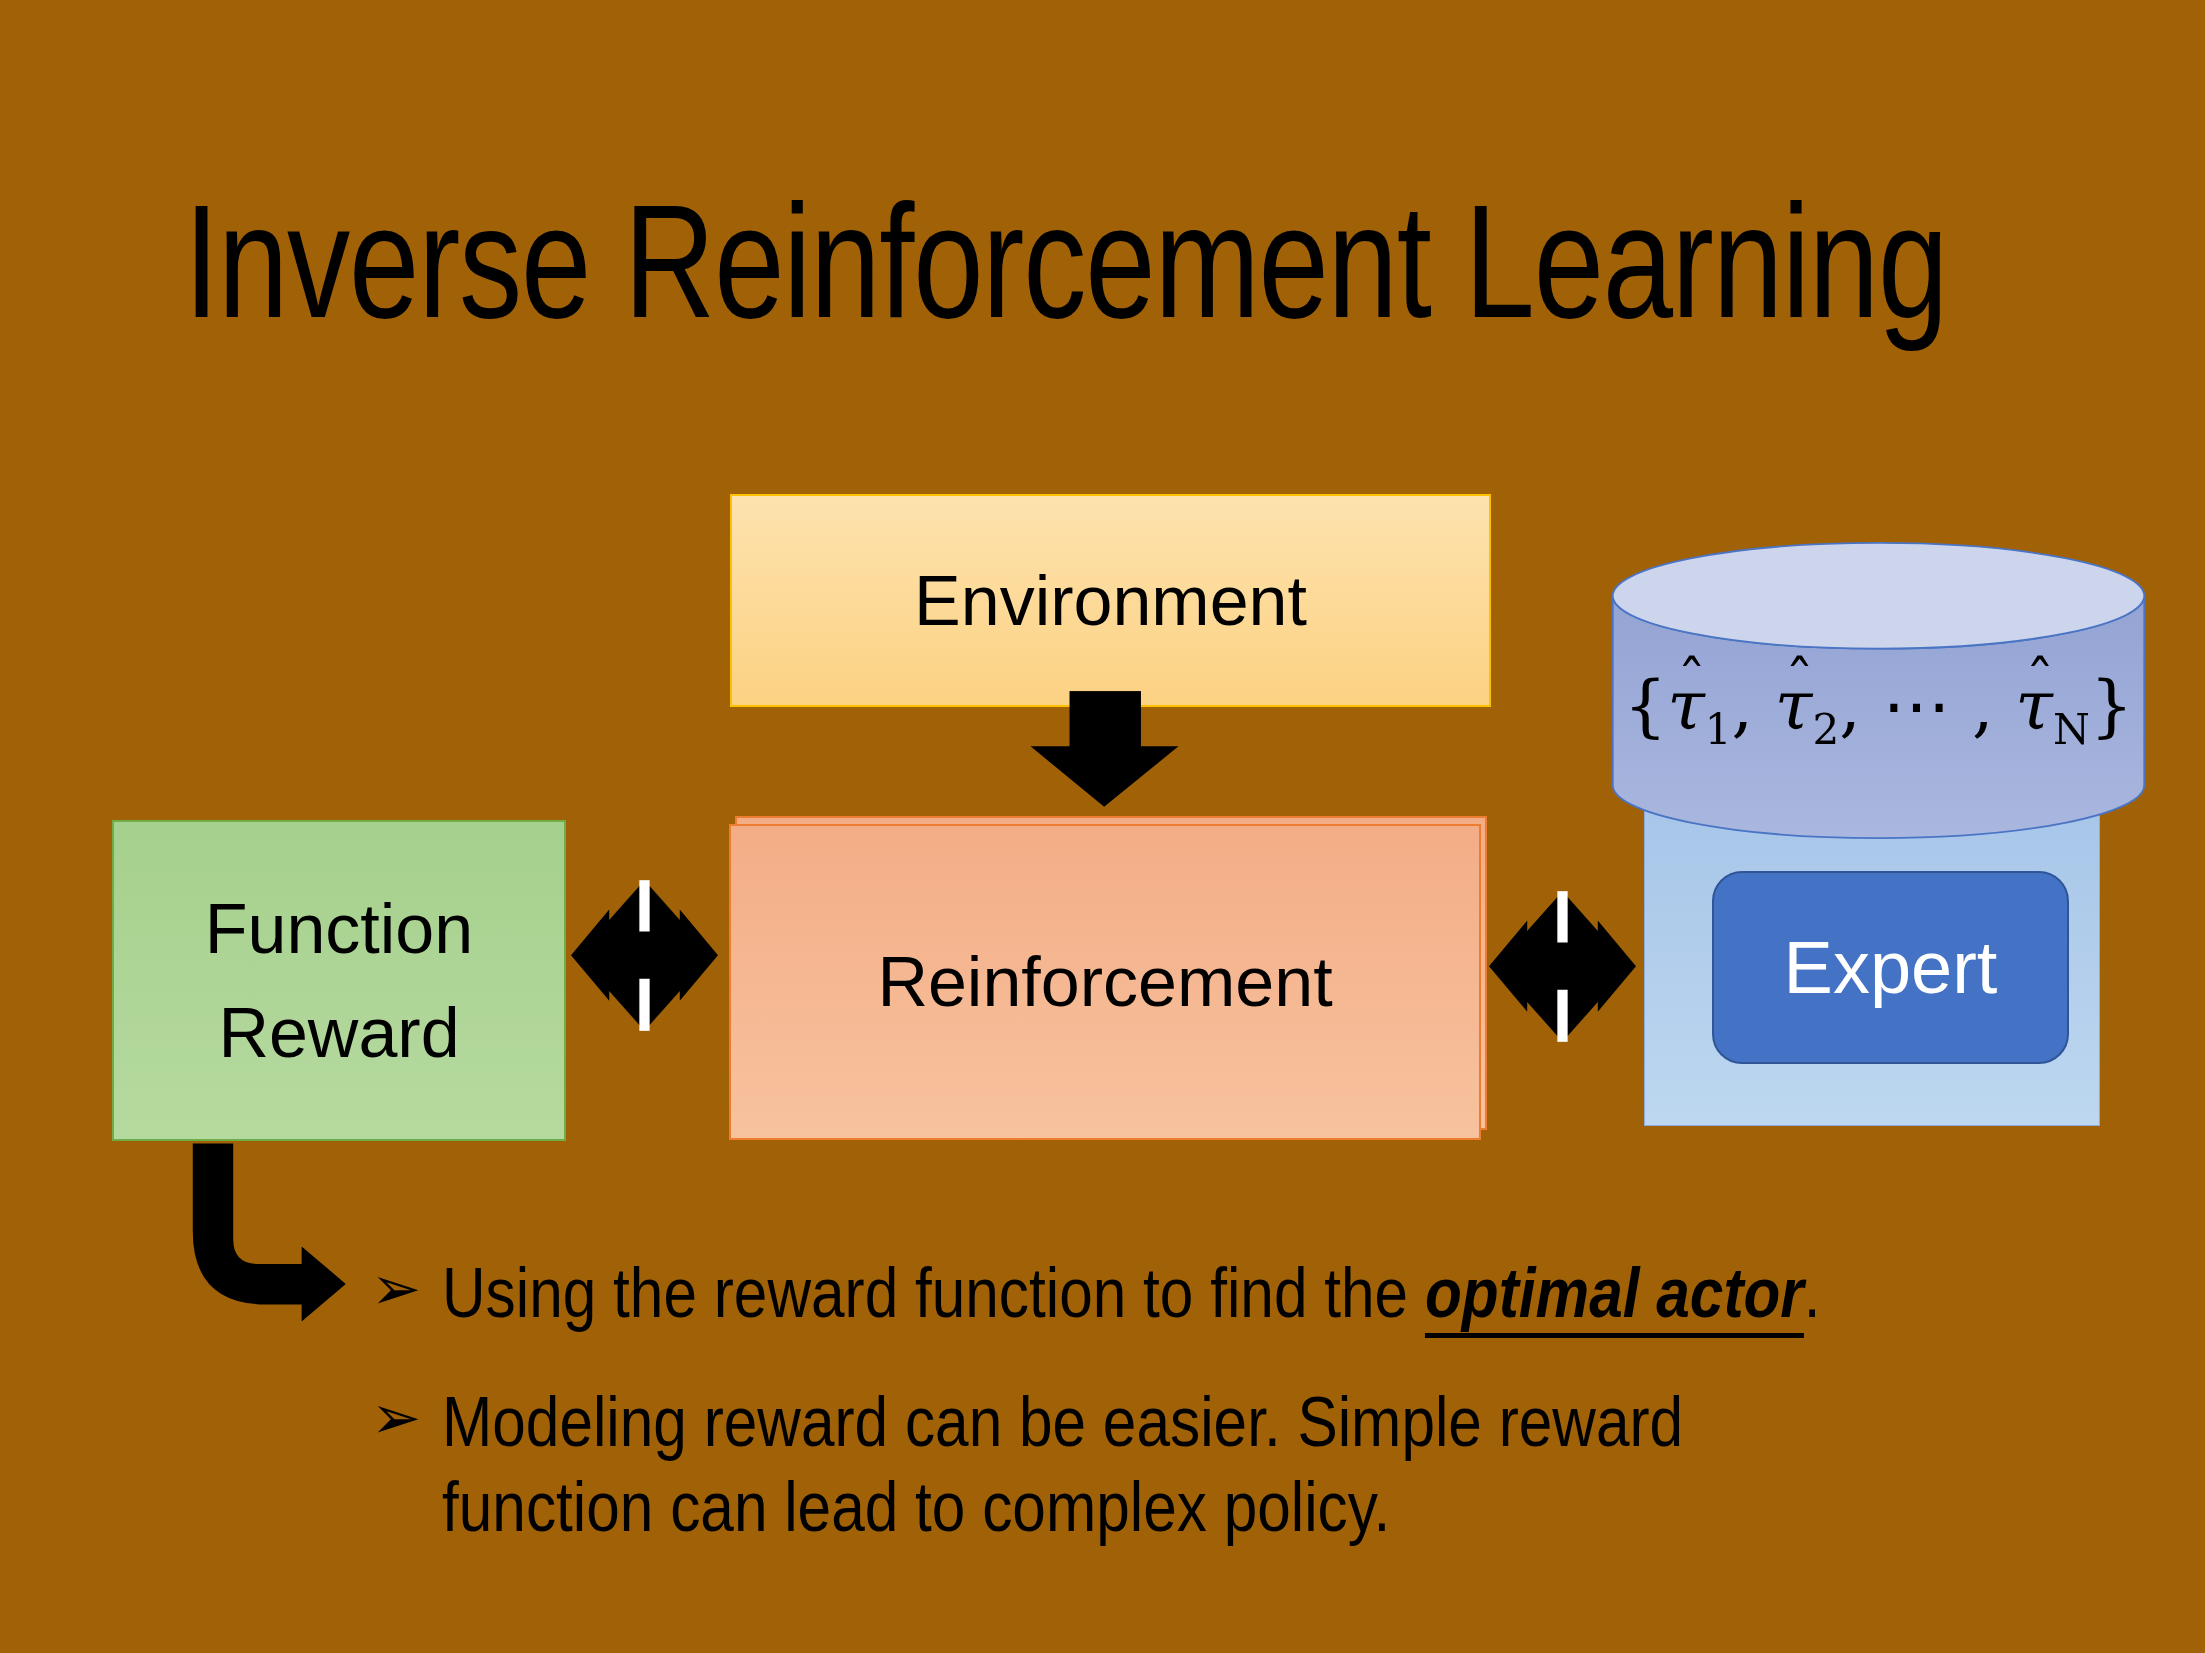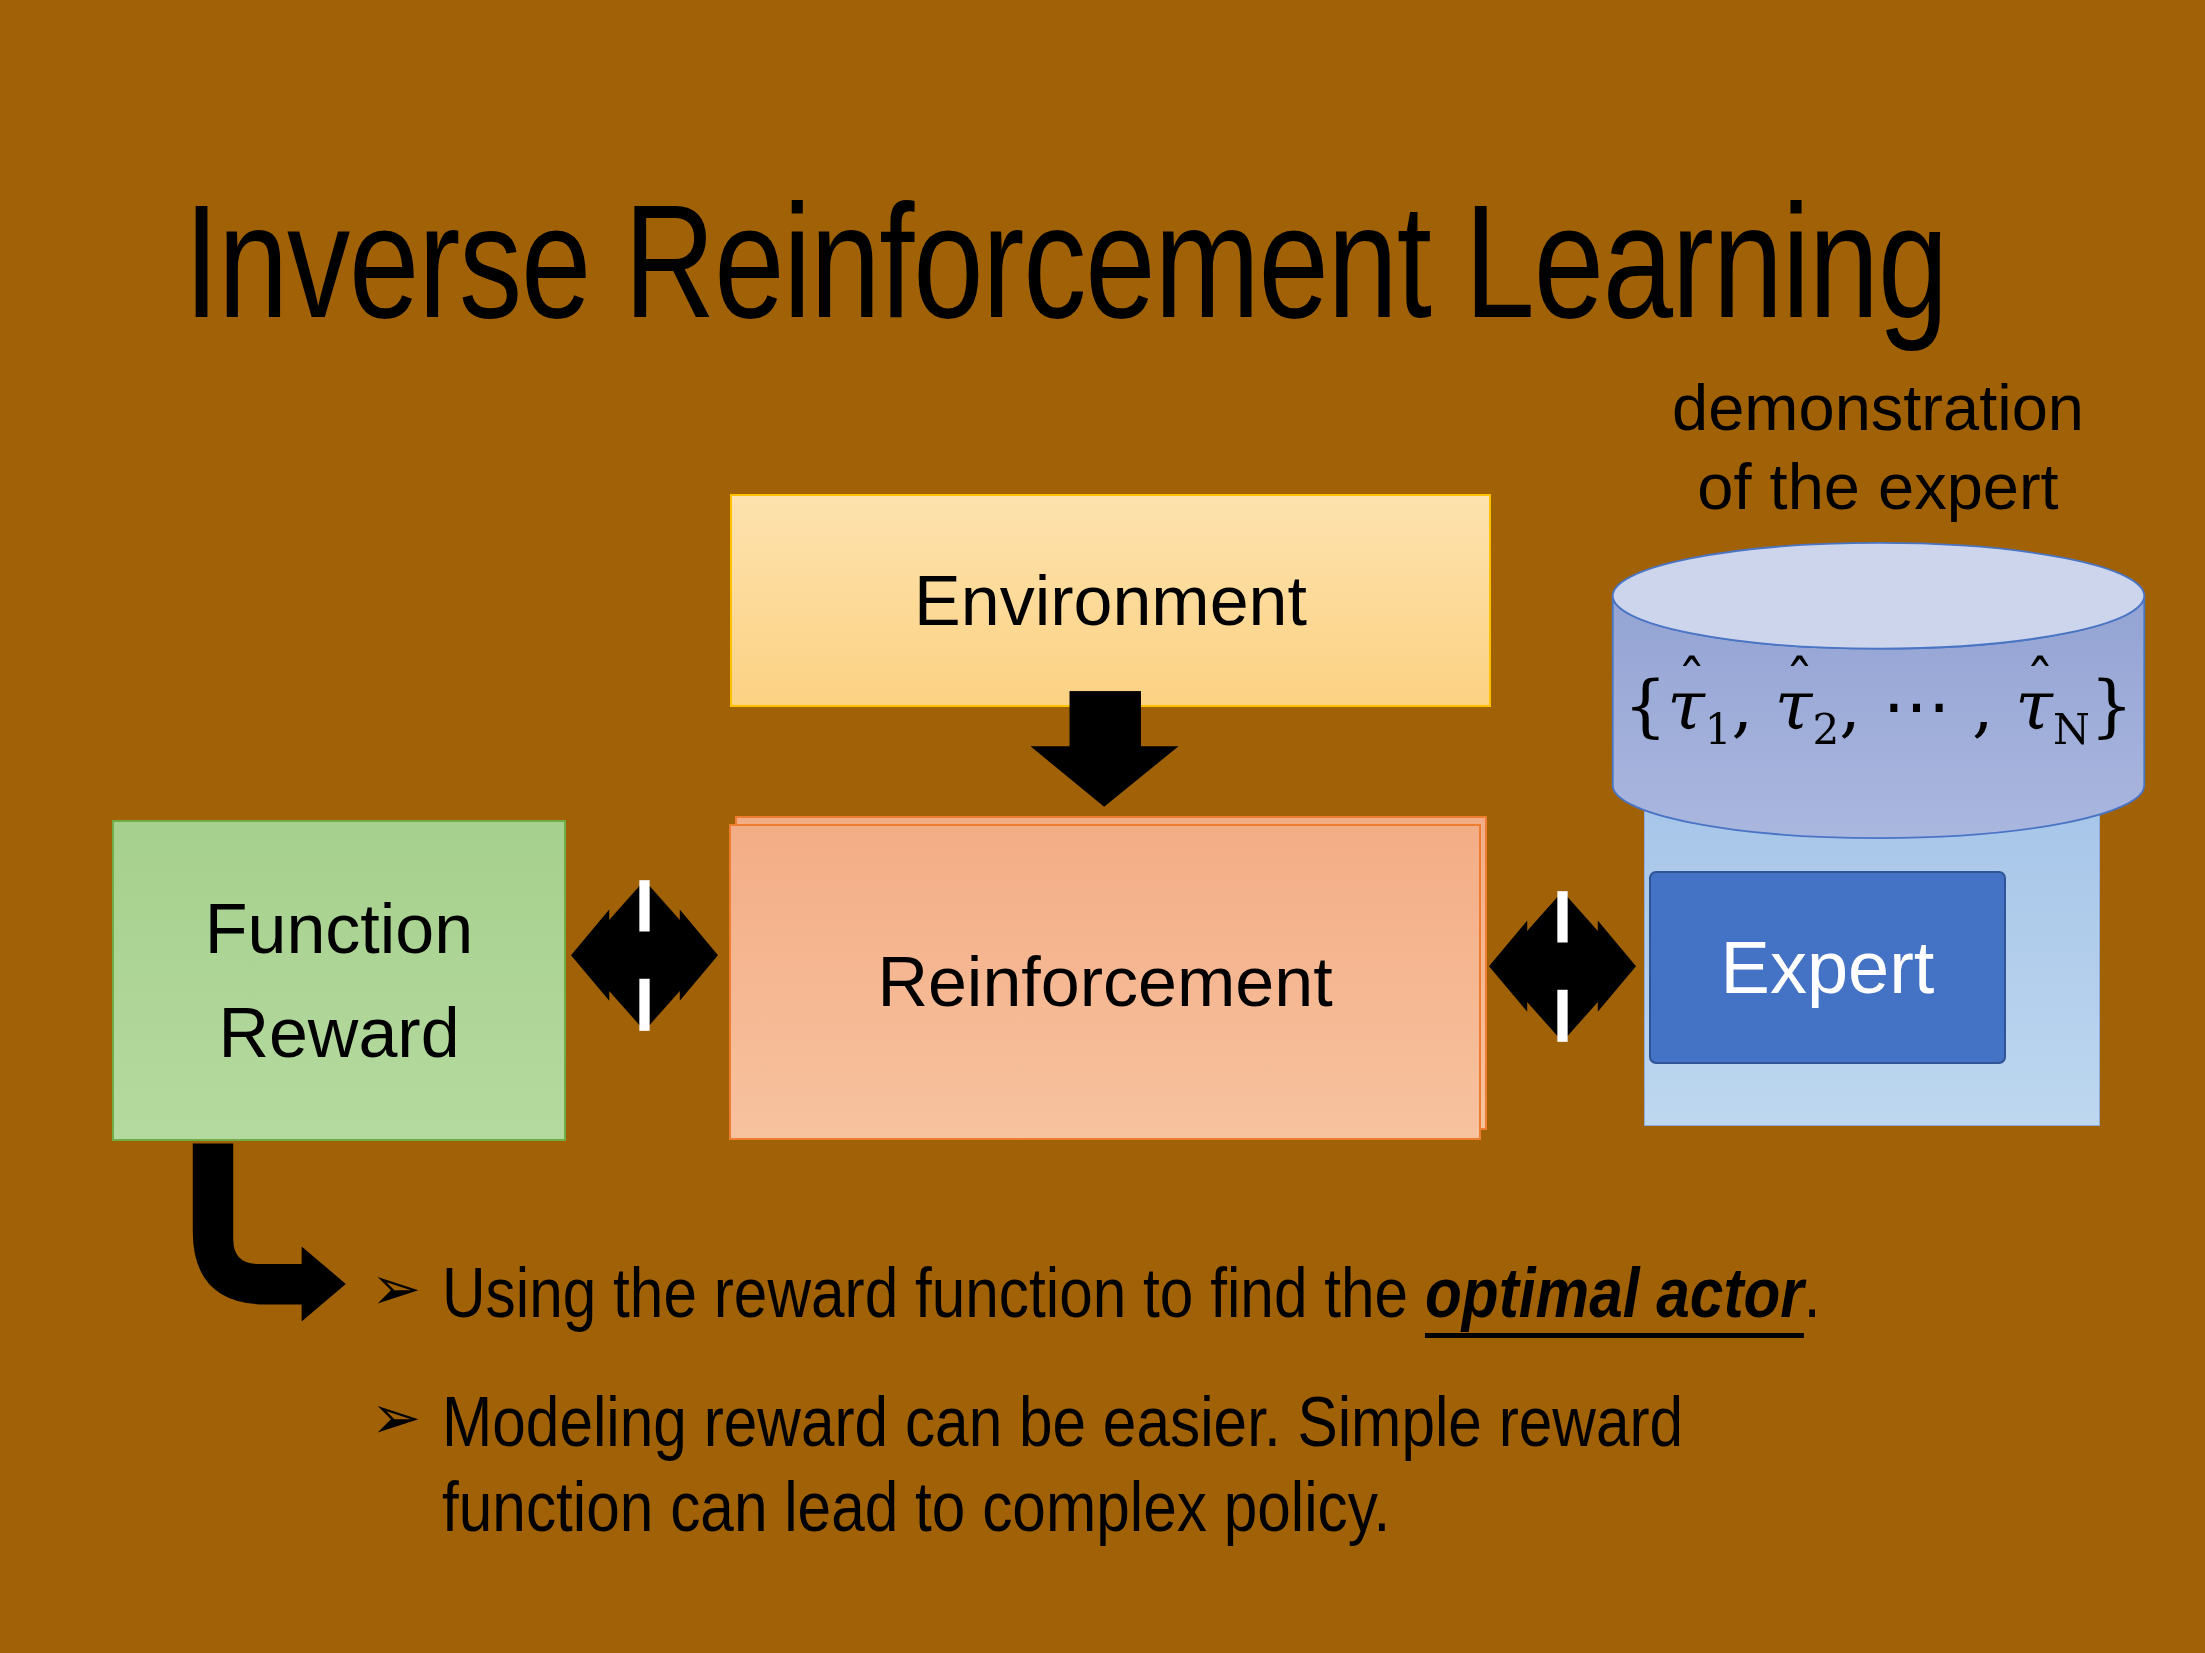--- a/index.html
+++ b/index.html
@@ -25,22 +25,22 @@
   .rl-ghost{left:735px;top:801px;width:752px;height:314px;
             background:linear-gradient(180deg,#f3ad86 0%,#f7c29e 100%);border:2.2px solid #ed7d31;}
   .rl-box{left:729px;top:809px;width:752px;height:316px;
           background:linear-gradient(180deg,#f3ad86 0%,#f7c29e 100%);border:2.2px solid #ed7d31;text-align:right;}
 
   .reward-box{left:112px;top:805px;width:454px;height:321px;
               background:linear-gradient(180deg,#a6d08d 0%,#b5da9f 100%);border:2.2px solid #70ad47;}
 
   .expert-panel{position:absolute;left:1644px;top:757px;width:456px;height:369px;box-sizing:border-box;
                 background:linear-gradient(180deg,#a4c3e8 0%,#bdd7ef 100%);border:1.5px solid #8faadc;z-index:1;}
-  .expert-button{position:absolute;left:1649px;top:871px;width:357px;height:193px;box-sizing:border-box;
-                 background:#4472c4;border:2.9px solid #2f5597;border-radius:7px;z-index:3;
+  .expert-button{position:absolute;left:1712px;top:871px;width:357px;height:193px;box-sizing:border-box;
+                 background:#4472c4;border:2.9px solid #2f5597;border-radius:30px;z-index:3;
                  display:flex;align-items:center;justify-content:center;
                  color:#ffffff;font-size:74px;}
 
   .cyl-svg{position:absolute;left:1610px;top:540px;z-index:2;}
 
   
   .formula{position:absolute;left:1610px;top:662px;width:537px;z-index:3;text-align:center;
            font-family:"DejaVu Serif",serif;font-size:68px;line-height:88px;color:#000;white-space:nowrap;}
   .formula .th{display:inline-block;position:relative;font-style:italic;}
   .formula .th .hat{position:absolute;left:0.10em;top:-0.42em;width:100%;text-align:center;
@@ -57,24 +57,20 @@
   .em-ua{font-weight:bold;font-style:italic;text-decoration:underline;
          text-decoration-thickness:5.1px;text-underline-offset:16px;}
 </style>
 </head>
 <body>
 
 <div class="slide">
 
   <div class="title">Inverse Reinforcement Learning</div>
 
-  <div class="annotation">
-    <div>demonstration</div>
-    <div>of the expert</div>
-  </div>
 
   <div class="box env-box">
     <div>Environment</div>
   </div>
 
   <svg class="arrow-svg" style="left:1029px;top:691px;" width="151" height="118" viewBox="0 0 205 160">
     <rect x="55" y="0" width="97" height="80" fill="#000"></rect>
     <polygon points="2,75 203,75 102,157" fill="#000"></polygon>
   </svg>
 

